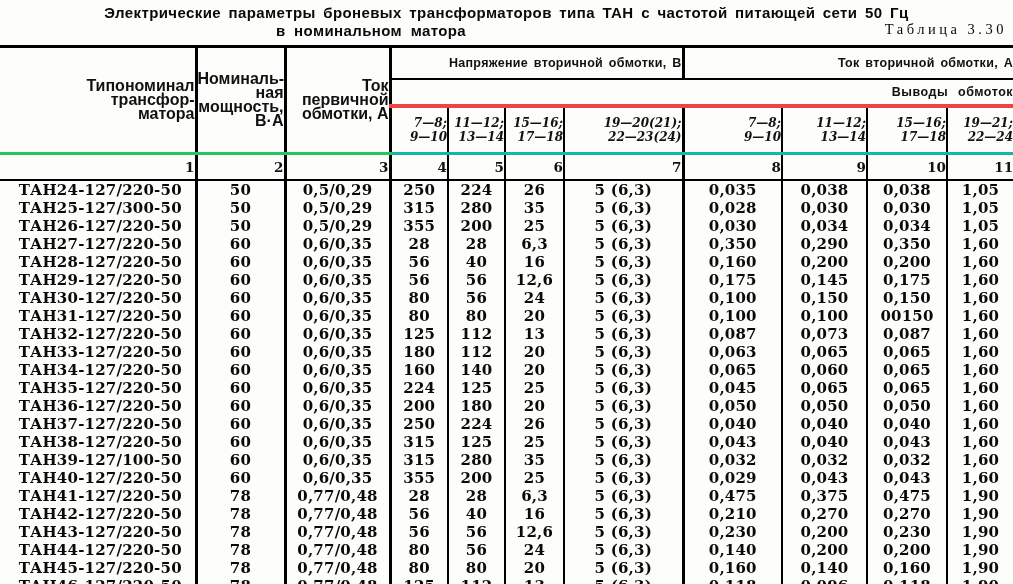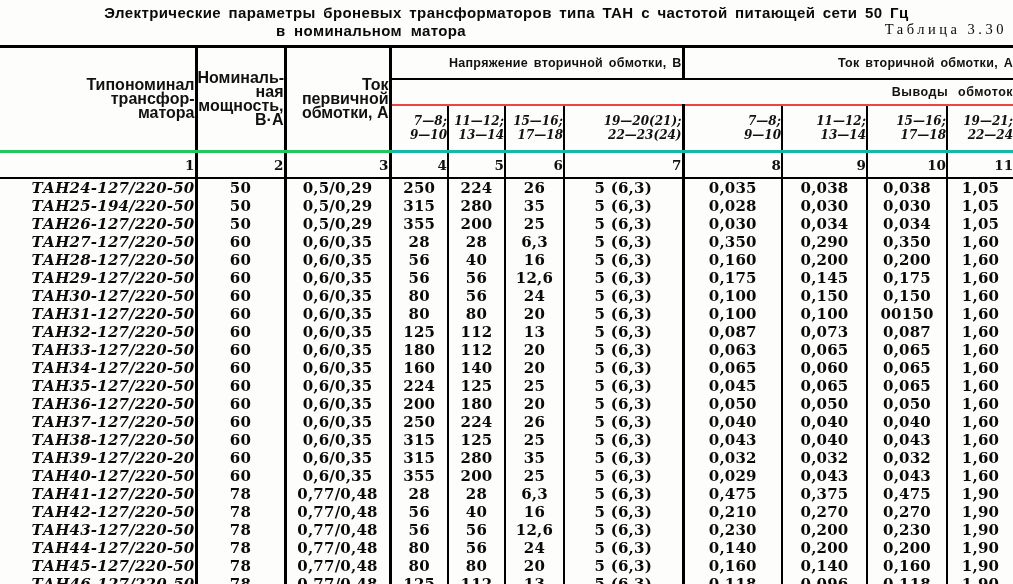--- a/index.html
+++ b/index.html
@@ -54,21 +54,21 @@
     font-size:16px;line-height:14px;
     white-space:pre-line;
     border-bottom:3px solid #22c55e;
   }
   th.hg{               
     font-size:12.5px;height:30px;letter-spacing:.3px;word-spacing:2px;
     border-bottom:2px solid #000;
   }
   th.hv{               
     font-size:12.5px;height:24px;letter-spacing:.5px;word-spacing:6px;
-    border-bottom:2px solid #ef4444;
+    border-bottom:4px solid #ef4444;
   }
   th.hw{               
     font-family:"DejaVu Serif", serif;
     font-style:italic;font-weight:bold;
     font-size:12px;line-height:14px;height:44px;
     white-space:pre-line;
     border-bottom:3px solid #14b8a6;
   }
   tr.numrow th{        
     font-family:"DejaVu Serif", serif;
@@ -77,21 +77,21 @@
   }
 
   
   tbody td{
     font-family:"DejaVu Serif", serif;
     font-weight:bold;font-size:15px;
     height:18px;line-height:18px;
     text-align:center;vertical-align:middle;
     letter-spacing:.2px;white-space:nowrap;
   }
-  tbody td.c1{text-align:right;padding-left:6px;font-style:italic;}
+  tbody td.c1{text-align:center;padding-left:6px;}
 </style>
 </head>
 <body>
 
 <div class="page">
 
   <div class="title-block">
     <div class="title-line1">Электрические параметры броневых трансформаторов типа ТАН  с частотой питающей сети 50 Гц</div>
     <div class="title-line2">в номинальном матора</div>
     <div class="table-label">Таблица 3.30</div>
@@ -167,21 +167,21 @@
           <td class="c4 b2">250</td>
           <td class="c5 b2">224</td>
           <td class="c6 b2">26</td>
           <td class="c7 b3">5 (6,3)</td>
           <td class="c8 b2">0,035</td>
           <td class="c9 b2">0,038</td>
           <td class="c10 b2">0,038</td>
           <td class="c11">1,05</td>
         </tr>
         <tr>
-          <td class="c1 b3">ТАН25-194/220-50</td>
+          <td class="c1 b3">ТАН25-127/300-50</td>
           <td class="c2 b3">50</td>
           <td class="c3 b3">0,5/0,29</td>
           <td class="c4 b2">315</td>
           <td class="c5 b2">280</td>
           <td class="c6 b2">35</td>
           <td class="c7 b3">5 (6,3)</td>
           <td class="c8 b2">0,028</td>
           <td class="c9 b2">0,030</td>
           <td class="c10 b2">0,030</td>
           <td class="c11">1,05</td>
@@ -349,21 +349,21 @@
           <td class="c4 b2">315</td>
           <td class="c5 b2">125</td>
           <td class="c6 b2">25</td>
           <td class="c7 b3">5 (6,3)</td>
           <td class="c8 b2">0,043</td>
           <td class="c9 b2">0,040</td>
           <td class="c10 b2">0,043</td>
           <td class="c11">1,60</td>
         </tr>
         <tr>
-          <td class="c1 b3">ТАН39-127/220-20</td>
+          <td class="c1 b3">ТАН39-127/100-50</td>
           <td class="c2 b3">60</td>
           <td class="c3 b3">0,6/0,35</td>
           <td class="c4 b2">315</td>
           <td class="c5 b2">280</td>
           <td class="c6 b2">35</td>
           <td class="c7 b3">5 (6,3)</td>
           <td class="c8 b2">0,032</td>
           <td class="c9 b2">0,032</td>
           <td class="c10 b2">0,032</td>
           <td class="c11">1,60</td>

